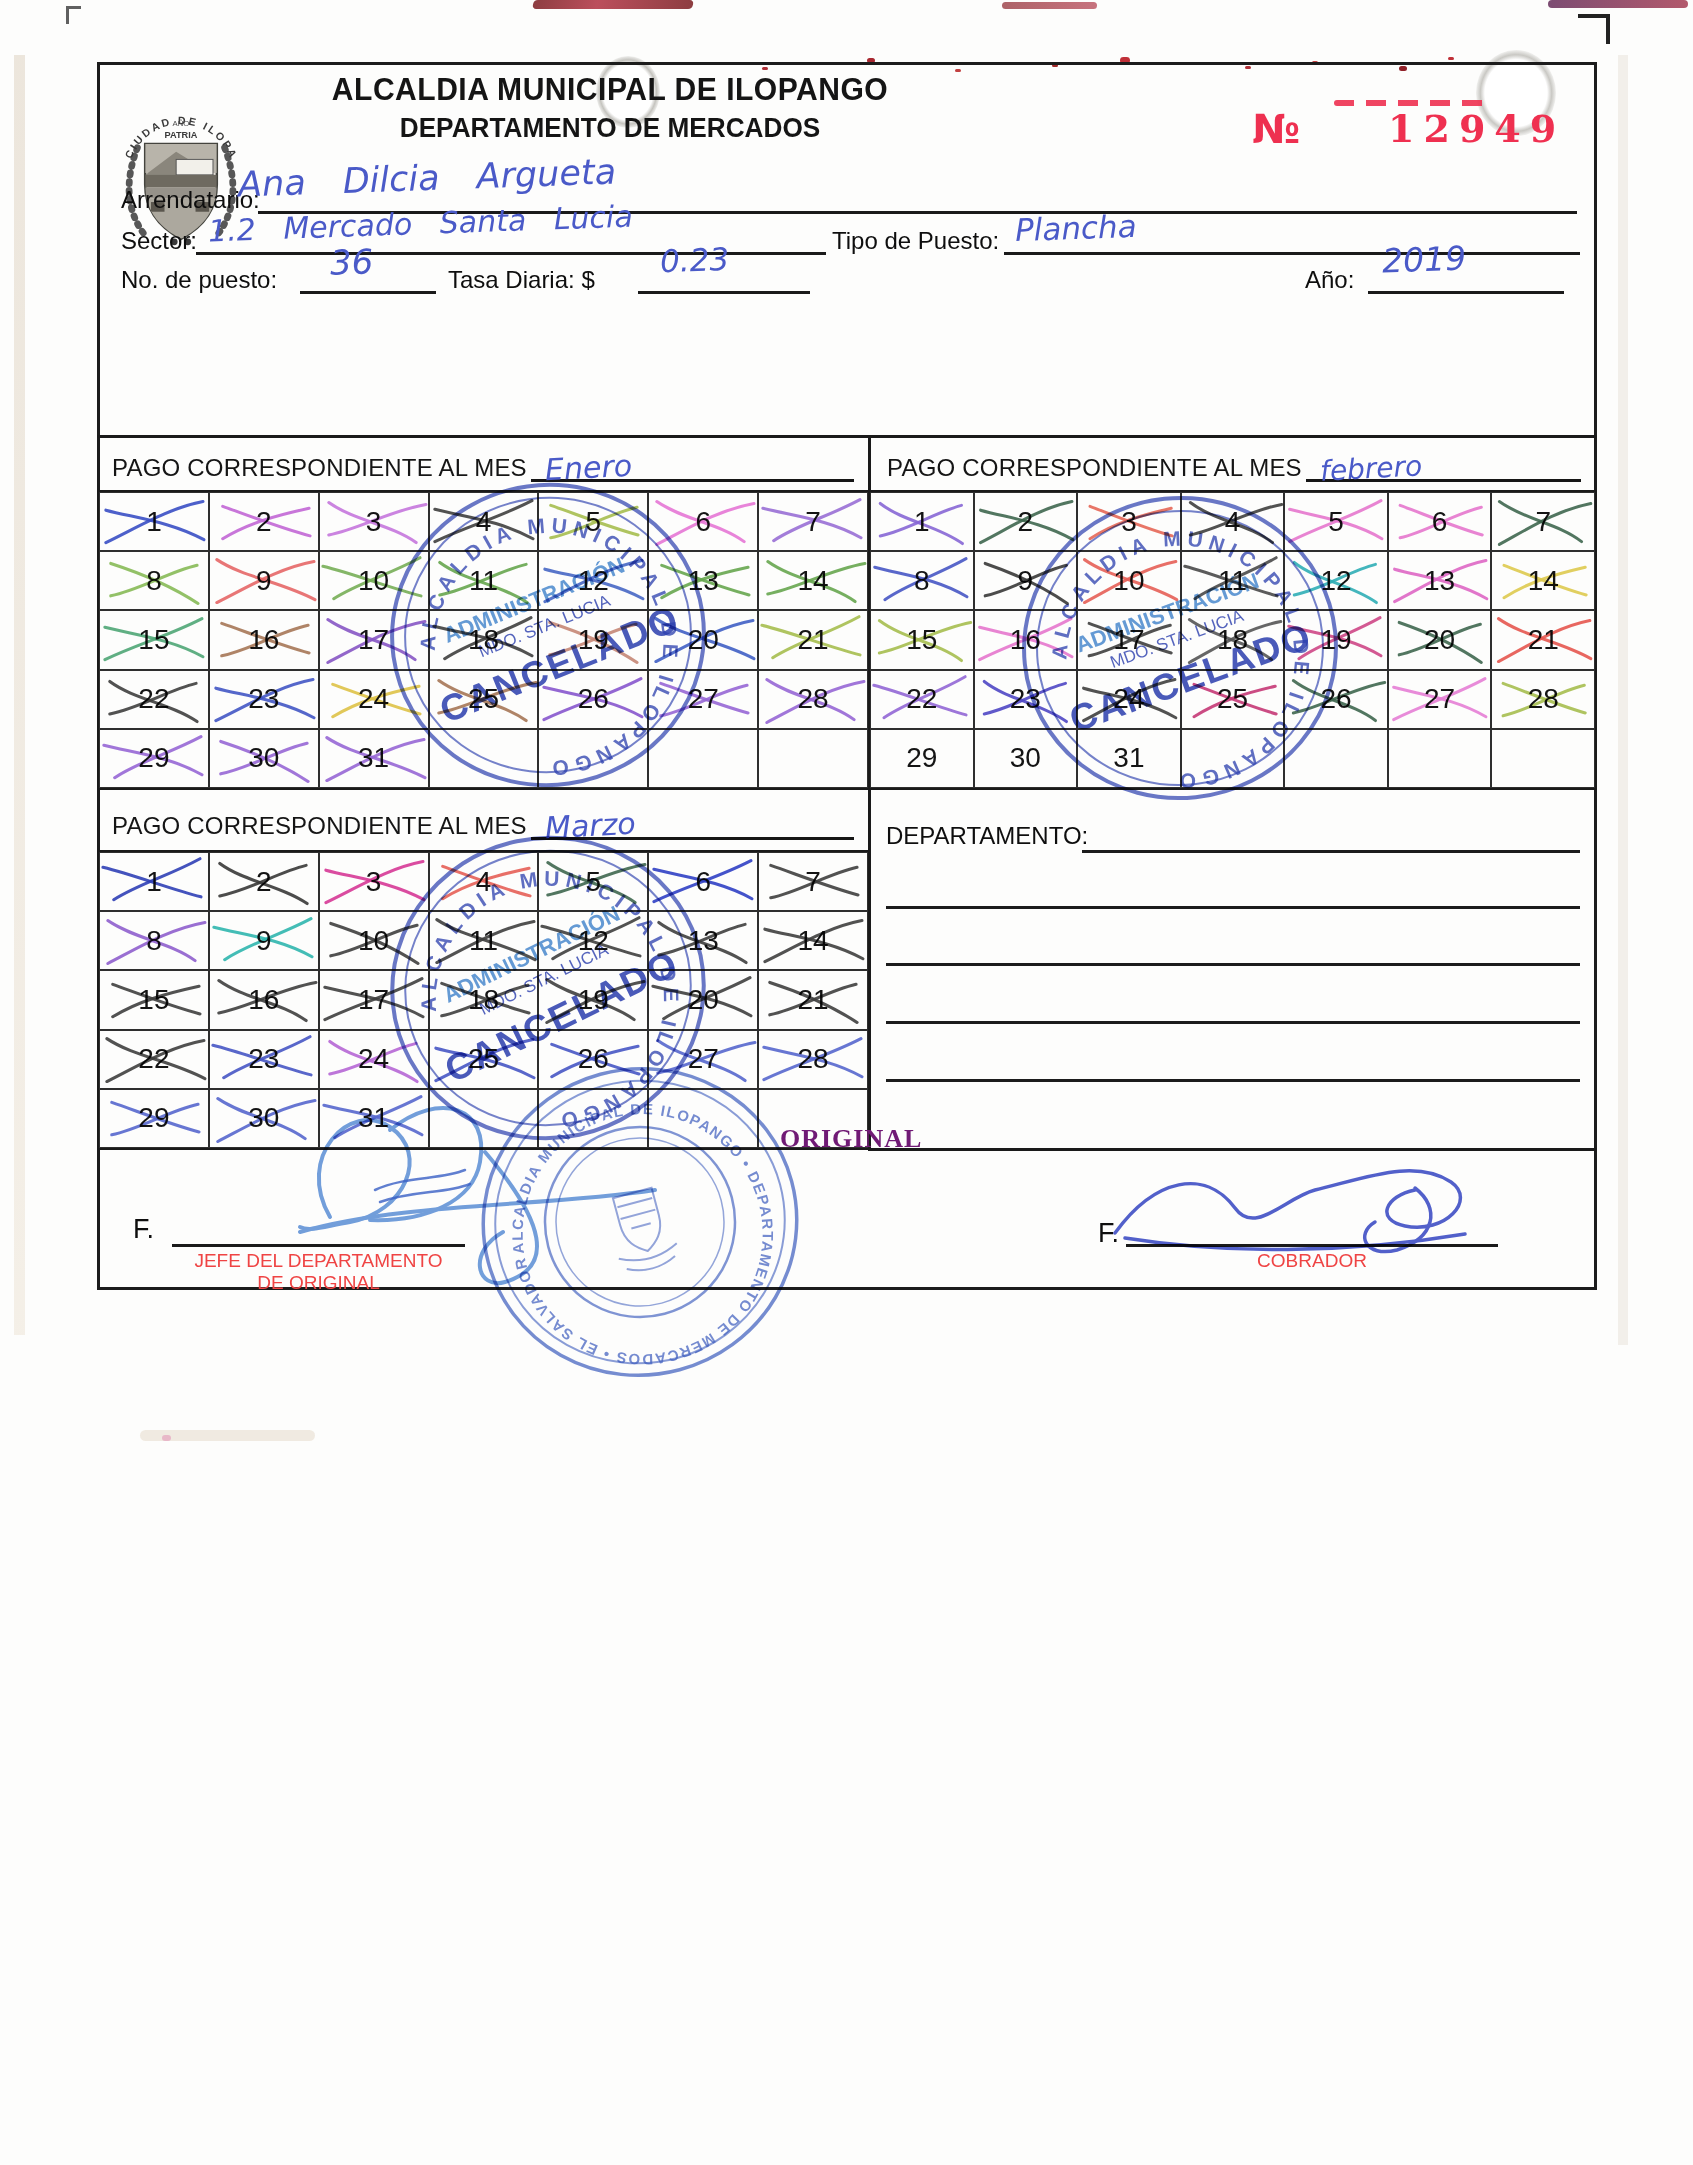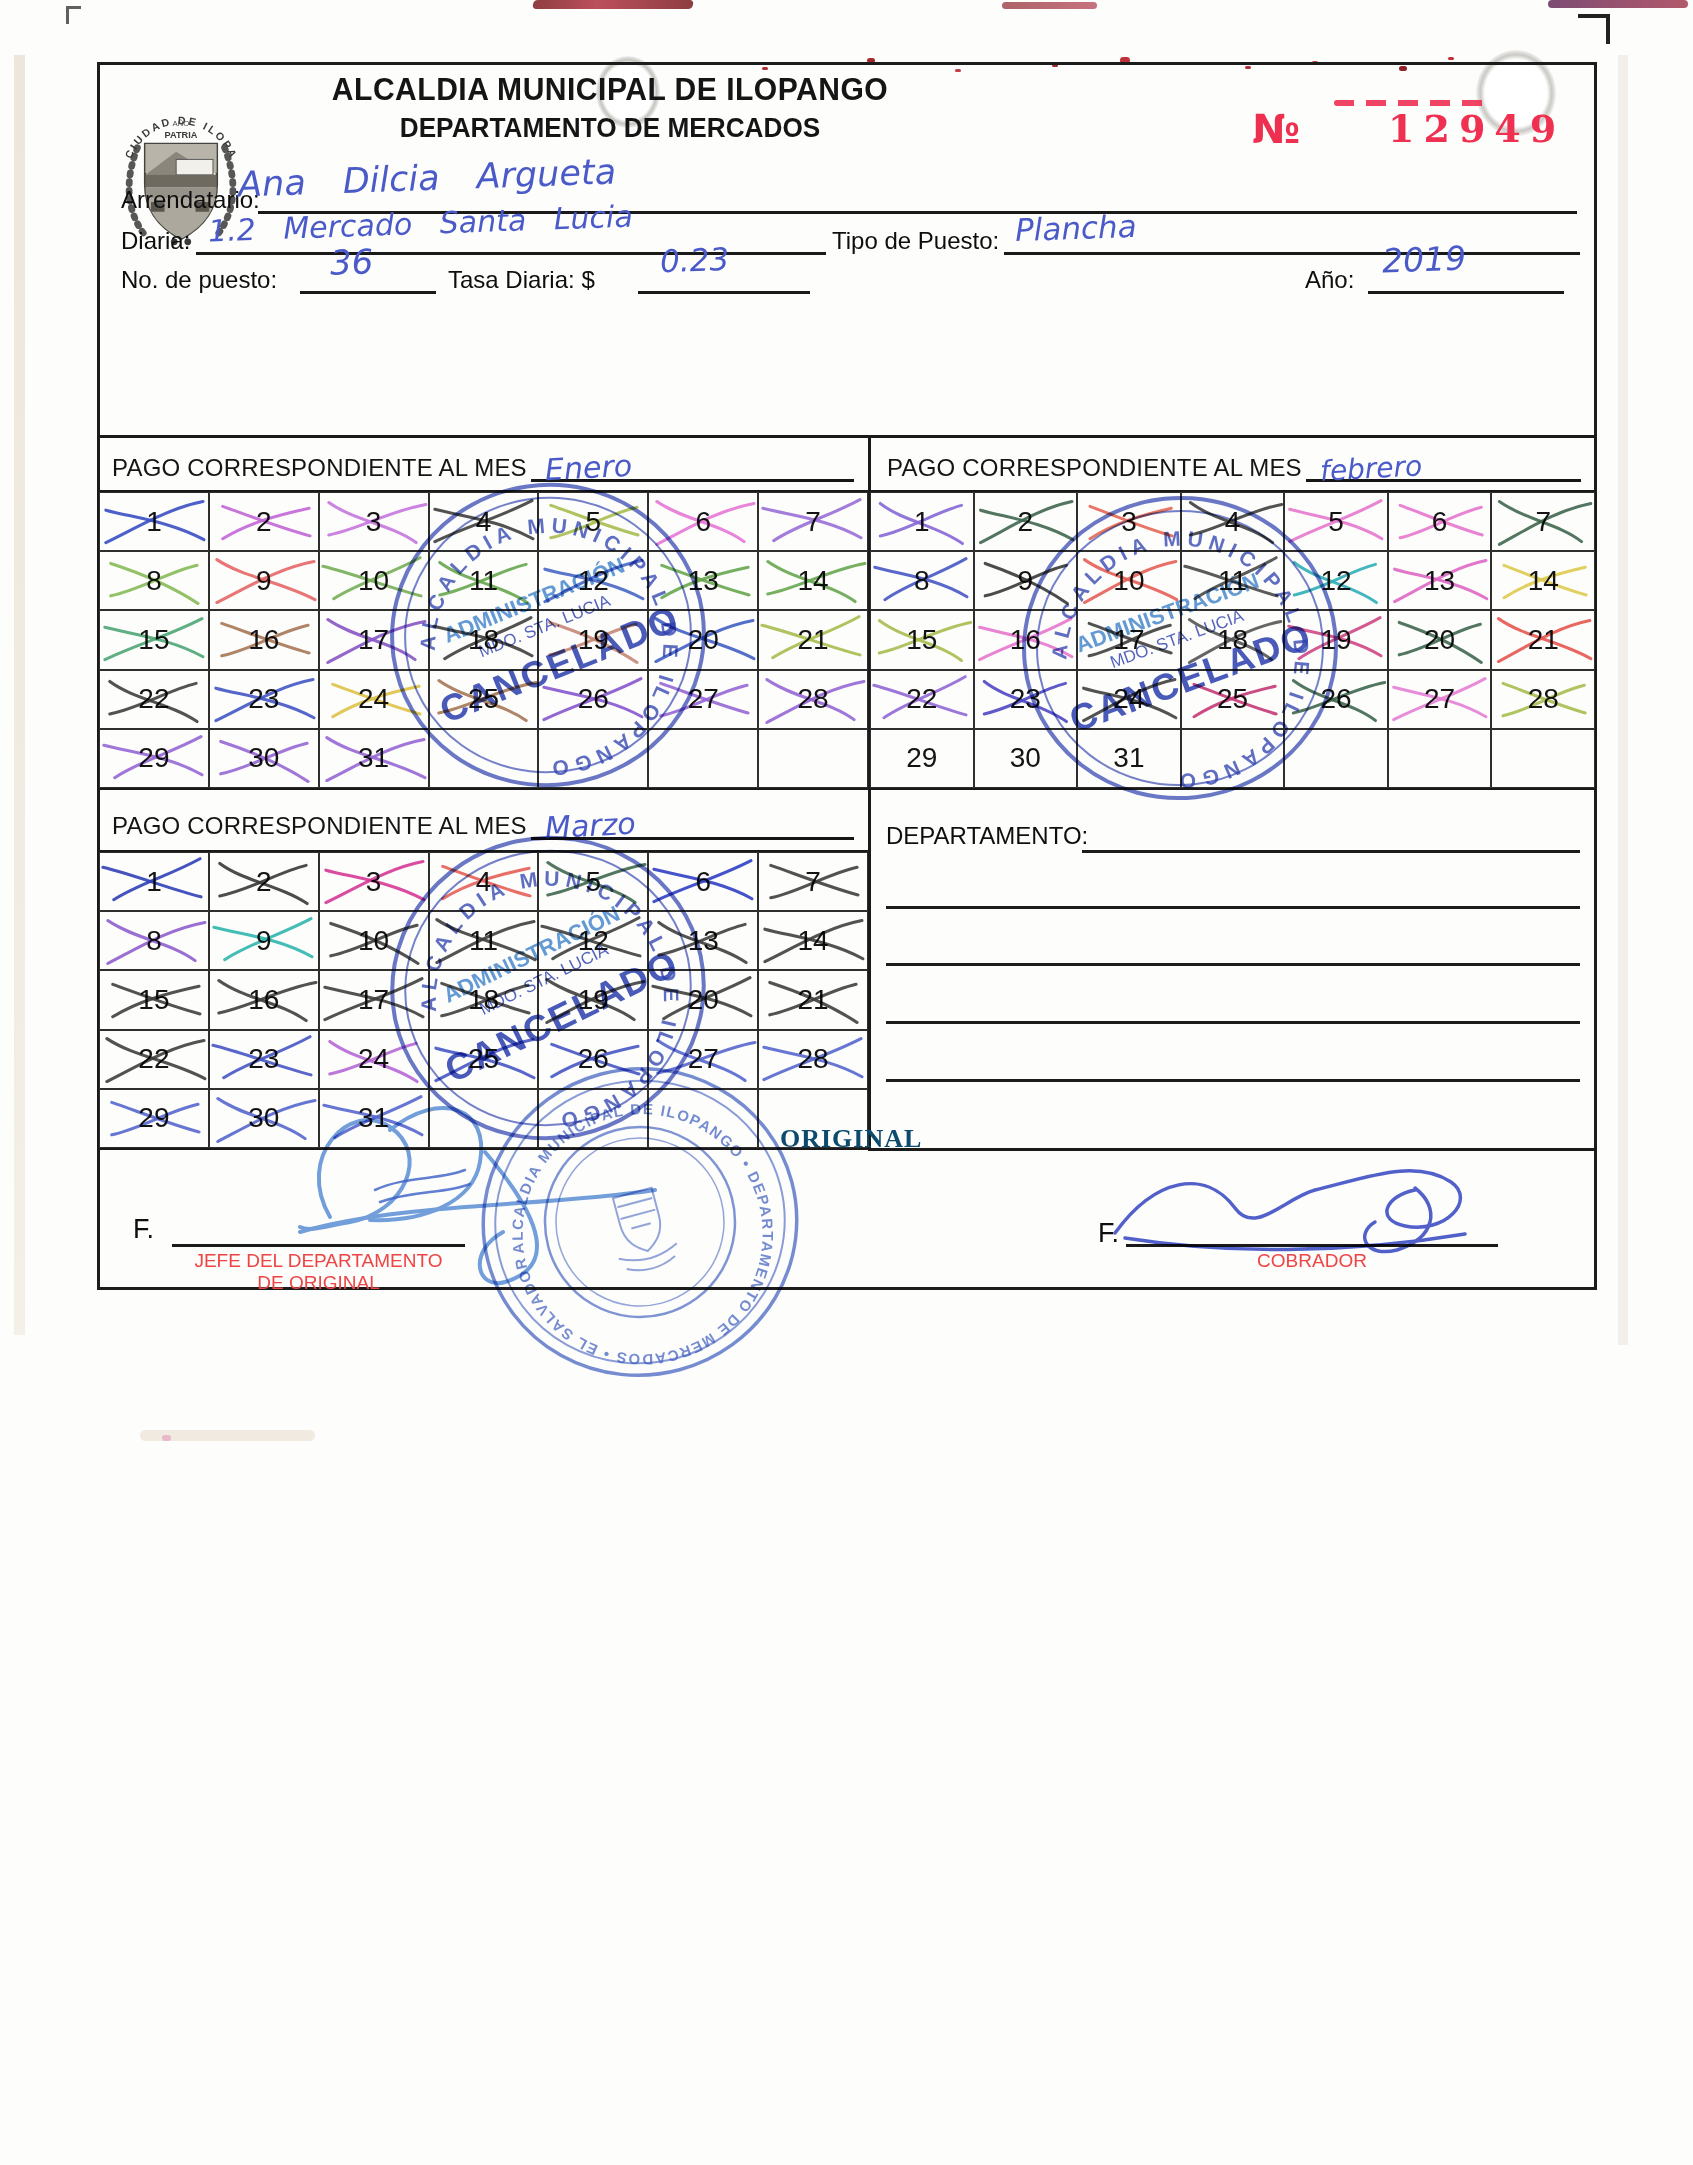--- a/index.html
+++ b/index.html
@@ -48,21 +48,21 @@
   .day-num{font-size:28px;color:#141414;z-index:1;}
   .xmark{position:absolute;inset:0;width:100%;height:100%;overflow:visible;z-index:2;
          mix-blend-mode:multiply;}
   
   .obs-line{position:absolute;height:2.5px;background:#1c1c1c;}
   
   .stamp{position:absolute;width:360px;height:360px;mix-blend-mode:multiply;z-index:6;overflow:visible;}
   .sig{position:absolute;mix-blend-mode:multiply;z-index:7;overflow:visible;}
   .role-lbl{position:absolute;font-size:19px;text-align:center;color:#ef4444;}
   .original{position:absolute;left:780px;top:1124px;font-family:"Liberation Serif",serif;
-            font-size:26px;font-weight:bold;letter-spacing:1px;color:#0c4a6e;z-index:4;}
+            font-size:26px;font-weight:bold;letter-spacing:1px;color:#701a75;z-index:4;}
   .specks{position:absolute;left:700px;top:62px;width:6px;height:3px;background:#c03038;border-radius:2px;
           box-shadow:62px 5px 0 #b03038,168px -3px 0 1px #a82830,255px 7px 0 #c24040,
           352px 2px 0 #a02828,422px -3px 0 2px #c03038,545px 4px 0 #b03038,
           612px -1px 0 #c24040,700px 5px 0 1px #902028,748px -5px 0 #c03038;}
 </style>
 </head>
 <body>
 
 <div class="page">
 
@@ -115,21 +115,21 @@
     <div class="title2">DEPARTAMENTO DE MERCADOS</div>
   </div>
   <span class="no-sign">№</span>
   <div class="no-dash"></div>
   <span class="no-digits">12949</span>
 
   <span class="lbl" style="left:121px;top:186px;">Arrendatario:</span>
   <span class="hand" style="left:238px;top:158px;font-size:35px;word-spacing:26px;">Ana  Dilcia  Argueta</span>
   <div class="line" style="left:258px;top:211px;width:1319px;"></div>
 
-  <span class="lbl" style="left:121px;top:227px;">Diaria:</span>
+  <span class="lbl" style="left:121px;top:227px;">Sector:</span>
   <span class="hand" style="left:208px;top:206px;font-size:30px;word-spacing:18px;">1.2  Mercado  Santa  Lucia</span>
   <div class="line" style="left:196px;top:252px;width:630px;"></div>
 
   <span class="lbl" style="left:832px;top:227px;">Tipo de Puesto:</span>
   <span class="hand" style="left:1015px;top:210px;font-size:31px;">Plancha</span>
   <div class="line" style="left:1004px;top:252px;width:576px;"></div>
 
   <span class="lbl" style="left:121px;top:266px;">No. de puesto:</span>
   <span class="hand" style="left:330px;top:242px;font-size:34px;">36</span>
   <div class="line" style="left:300px;top:291px;width:136px;"></div>

